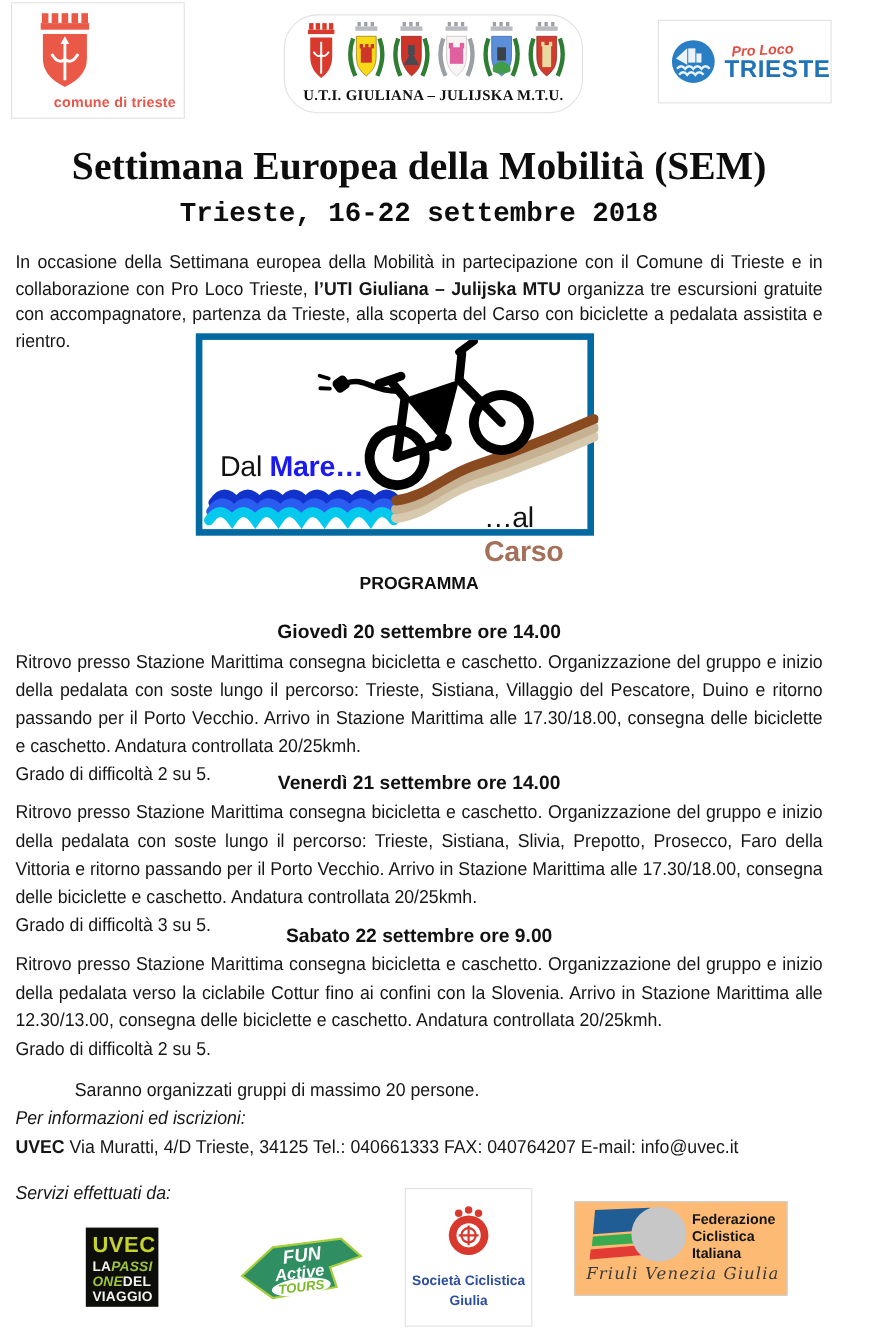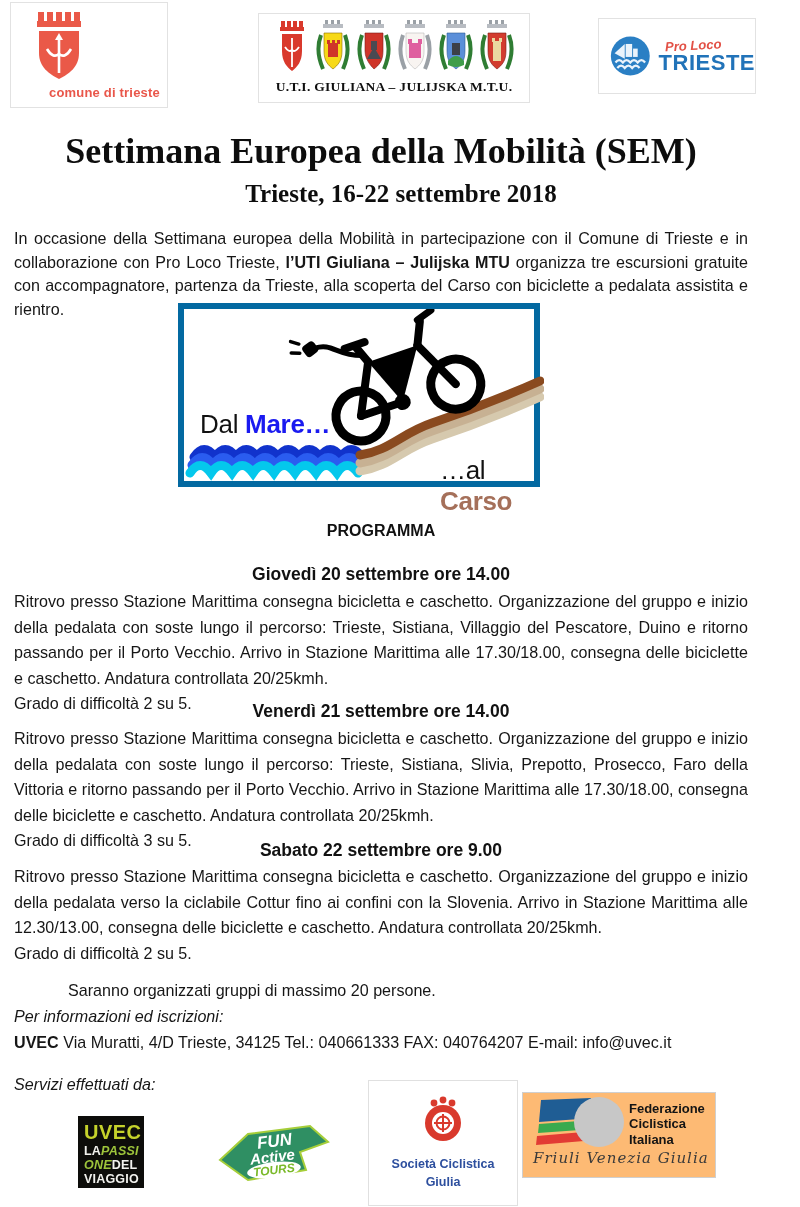--- a/index.html
+++ b/index.html
@@ -6,34 +6,34 @@
   html,body { background:#ffffff; }
   body { font-family:"Liberation Sans", sans-serif; color:#141414; }
   .page { position:relative; width:800px; height:1207px; background:#fff; overflow:hidden; }
 
   
   .logo-box { position:absolute; background:#fff; border:1px solid #e2e2e2; }
   .comune-box { left:10px; top:2px; width:158px; height:106px; }
   .comune-box svg { position:absolute; left:22px; top:6px; }
   .comune-label { position:absolute; right:7px; bottom:7px; font-size:13px; font-weight:bold; color:#e9564a; letter-spacing:.2px; }
 
-  .uti-box { left:258px; top:13px; width:272px; height:90px; display:flex; flex-direction:column; align-items:center; justify-content:flex-start; padding-top:5px; }
+  .uti-box { left:258px; top:13px; width:272px; height:90px; display:flex; flex-direction:column; align-items:center; justify-content:flex-start; padding-top:5px;border-radius:31px; }
   .uti-coats { display:flex; gap:3px; align-items:flex-start; }
   .uti-caption { font-family:"Liberation Serif", serif; font-weight:bold; font-size:13.5px; color:#101010; margin-top:2px; letter-spacing:.3px; }
 
   .proloco-box { left:598px; top:18px; width:158px; height:76px; display:flex; align-items:center; gap:7px; padding-left:10px; }
   .proloco-text { display:flex; flex-direction:column; line-height:1; }
   .proloco-name { color:#e25045; font-weight:bold; font-style:italic; font-size:13px; transform:rotate(-3deg); margin-left:6px; }
   .proloco-city { color:#2173b9; font-weight:bold; font-size:22px; letter-spacing:.5px; margin-top:1px; }
 
   
   .title { position:absolute; left:0; top:130px; width:762px; text-align:center;
            font-family:"Liberation Serif", serif; font-weight:bold; font-size:36px; color:#0d0d0d; }
   .subtitle { position:absolute; left:0; top:180px; width:762px; text-align:center;
-           font-family:Liberation Serif, serif; font-weight:bold; font-size:25px; color:#0d0d0d;margin-left:20px; }
+           font-family:Liberation Mono, monospace; font-weight:bold; font-size:25px; color:#0d0d0d; }
 
   
   .cond { width:775px; transform:scaleX(0.947); transform-origin:0 0; text-align:justify; }
   .bodytext { font-size:17px; line-height:23.5px; color:#161616; }
   .intro { position:absolute; left:14px; top:227px; }
 
   .hero { position:absolute; left:178px; top:303px; width:362px; height:184px; border:6px solid #0369a1; background:#fff; }
   .hero-label { position:absolute; font-size:26px; letter-spacing:-.3px; }
   .dal-mare { left:16px; top:100px; }
   .al-carso { left:256px; top:146px; }
@@ -51,21 +51,21 @@
   .ital { font-style:italic; }
 
   
   .uvec-logo { position:absolute; left:78px; top:1116px; width:66px; height:72px; background:#0d0d0a; padding:6px 0 0 6px; line-height:1; }
   .uvec-name { color:#c5d22b; font-weight:bold; font-size:20px; letter-spacing:.5px; display:block; margin-bottom:3px; }
   .uvec-row { display:block; font-weight:bold; font-size:12.5px; letter-spacing:.2px; margin-top:1.5px; }
   .uv-w { color:#f2f2ee; } .uv-g { color:#9dc43b;font-style:italic; }
 
   .funactive { position:absolute; left:214px; top:1122px; }
 
-  .cottur-box { position:absolute; left:368px; top:1080px; width:150px; height:126px; border:1px solid #e0e0e0; background:#fff;
+  .cottur-box { position:absolute; left:368px; top:1080px; width:116px; height:126px; border:1px solid #e0e0e0; background:#fff;
                 display:flex; flex-direction:column; align-items:center; padding-top:14px; }
   .cottur-text { margin-top:4px; text-align:center; color:#2d4f9e; font-weight:bold; font-size:12.5px; line-height:1.45; }
 
   .fci-box { position:absolute; left:522px; top:1092px; width:194px; height:86px; border:1px solid #cfcfcf; background:#fdba74; padding:3px 4px; }
   .fci-top { display:flex; align-items:center; }
   .fci-name { font-weight:bold; font-size:13px; line-height:1.2; color:#141414; margin-left:2px; }
   .fci-region { font-family:"DejaVu Serif", serif; font-style:italic; font-size:15px; color:#3a3a3a; margin-top:-3px; padding-left:6px; letter-spacing:1px; }
 </style>
 </head>
 <body>

